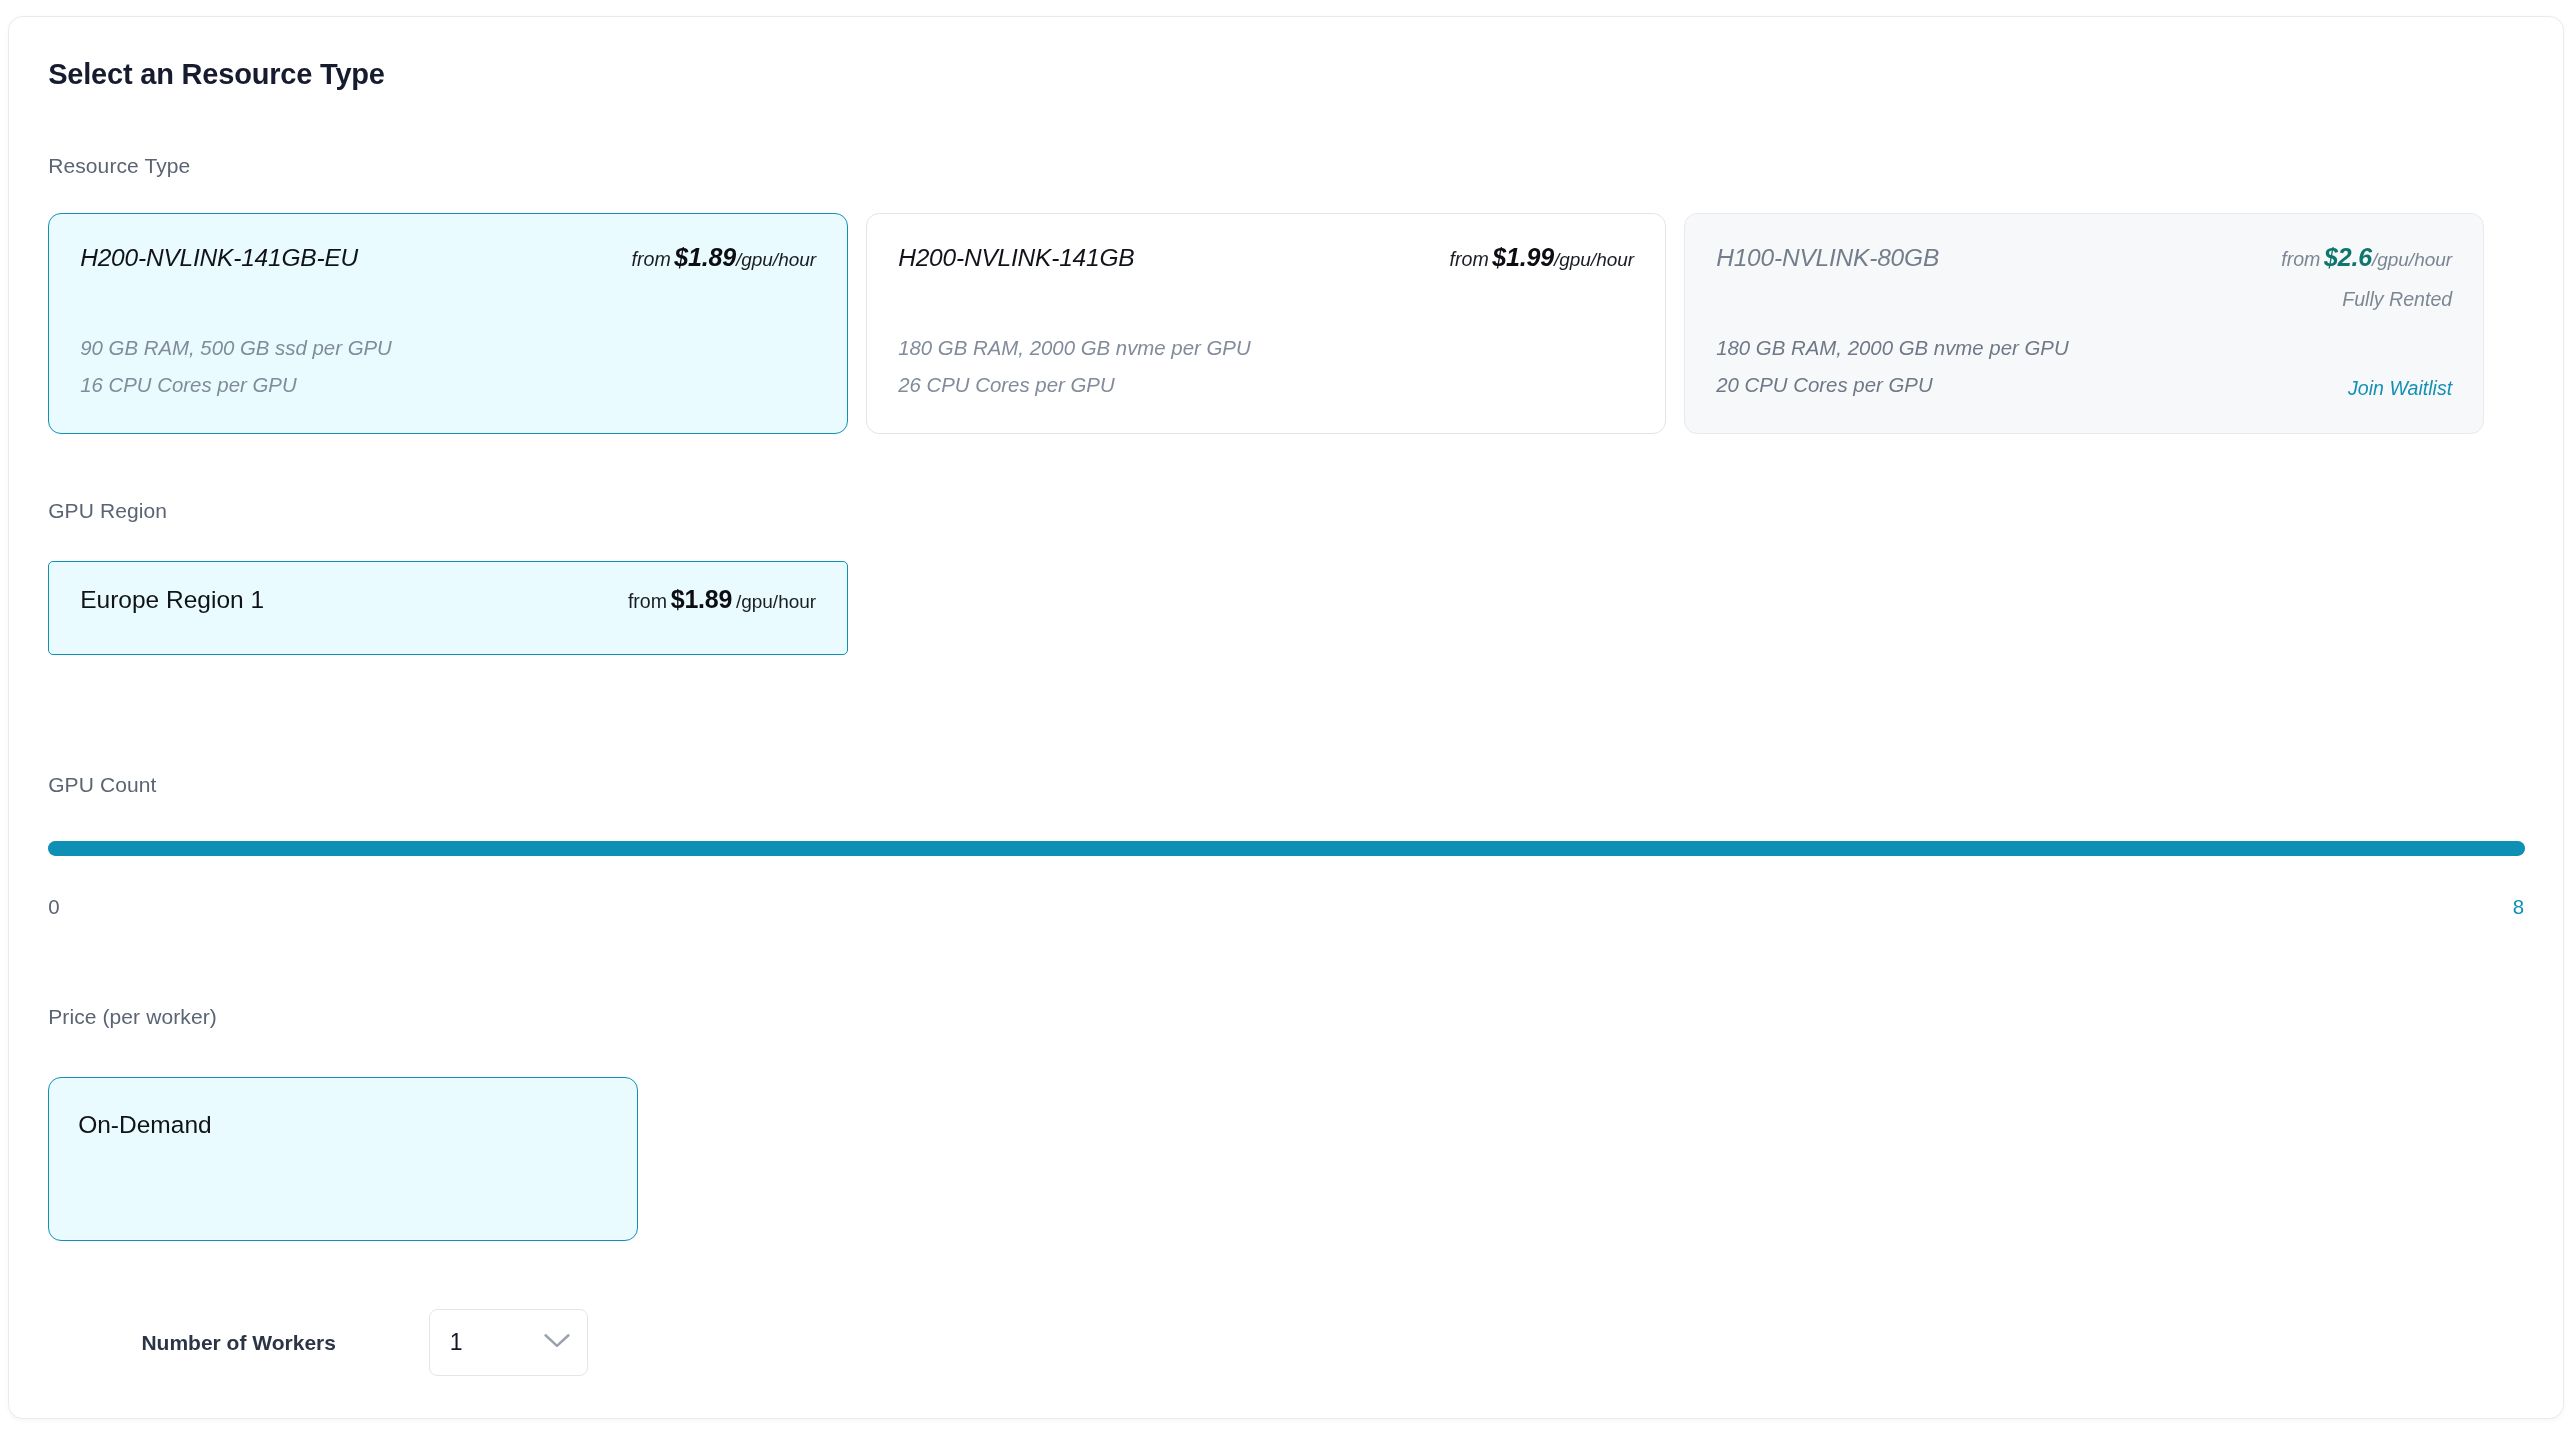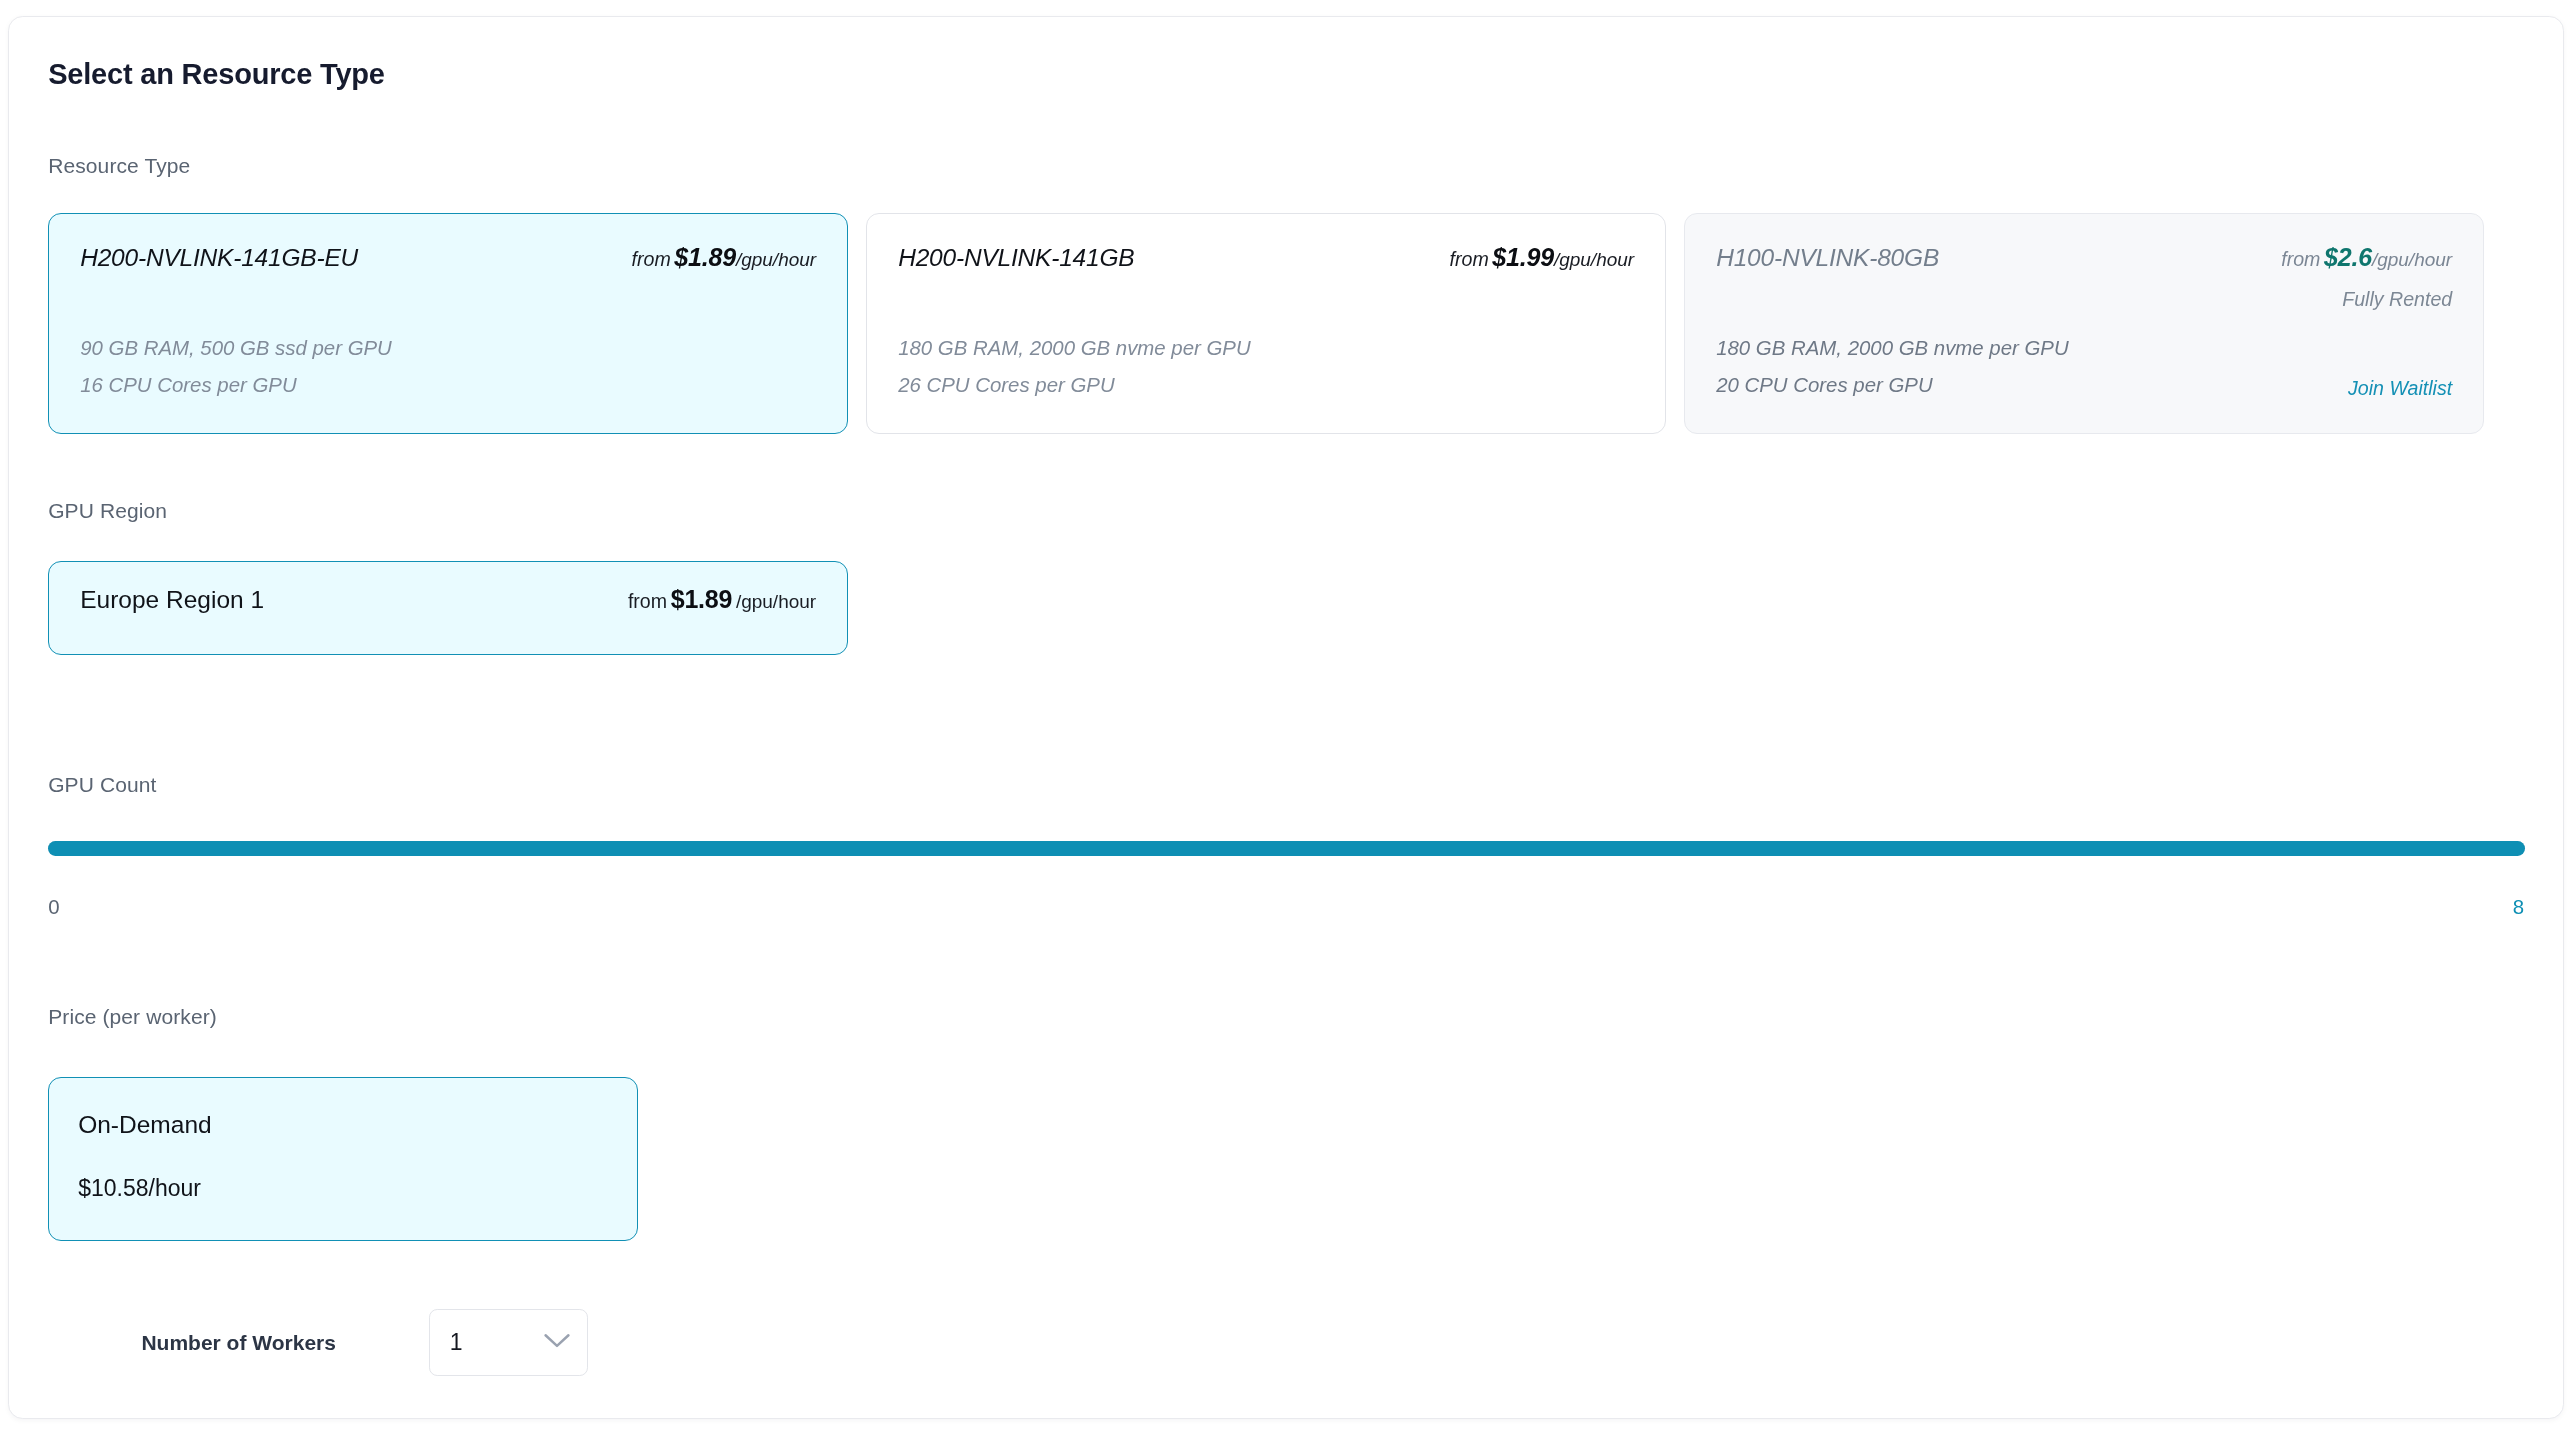--- a/index.html
+++ b/index.html
@@ -141,21 +141,21 @@
 
   
   .sec-region-label { position: absolute; left: 39px; top: 482px; }
 
   .region-card {
     position: absolute;
     left: 39px;
     top: 544px;
     width: 800px;
     height: 94px;
-    border-radius: 13px;
+    border-radius: 5px;
     background: #e9fbff;
     border: 1.6px solid #1190b5;
     padding: 23px 31px 0 31px;
   }
   .region-head {
     display: flex;
     justify-content: space-between;
     align-items: baseline;
   }
   .region-name {
@@ -334,21 +334,20 @@
       <div class="slider-fill" style="width: 100%;"></div>
     </div>
   </div>
   <div class="slider-min">0</div>
   <div class="slider-max">8</div>
 
   <div class="field-label sec-price-label">Price (per worker)</div>
 
   <div class="price-card">
     <div class="price-card-title">On-Demand</div>
-    <div class="price-card-value">$10.58/hour</div>
   </div>
 
   <div class="workers-row">
     <div class="workers-label">Number of Workers</div>
     <div class="workers-select">
       <span class="workers-value">1</span>
       <span class="chev">
         <svg width="28" height="18" viewBox="0 0 34 22" fill="none" xmlns="http://www.w3.org/2000/svg">
           <path d="M3 4 L17 17 L31 4" stroke="#9aa2b0" stroke-width="3" stroke-linecap="round" stroke-linejoin="round"></path>
         </svg>

